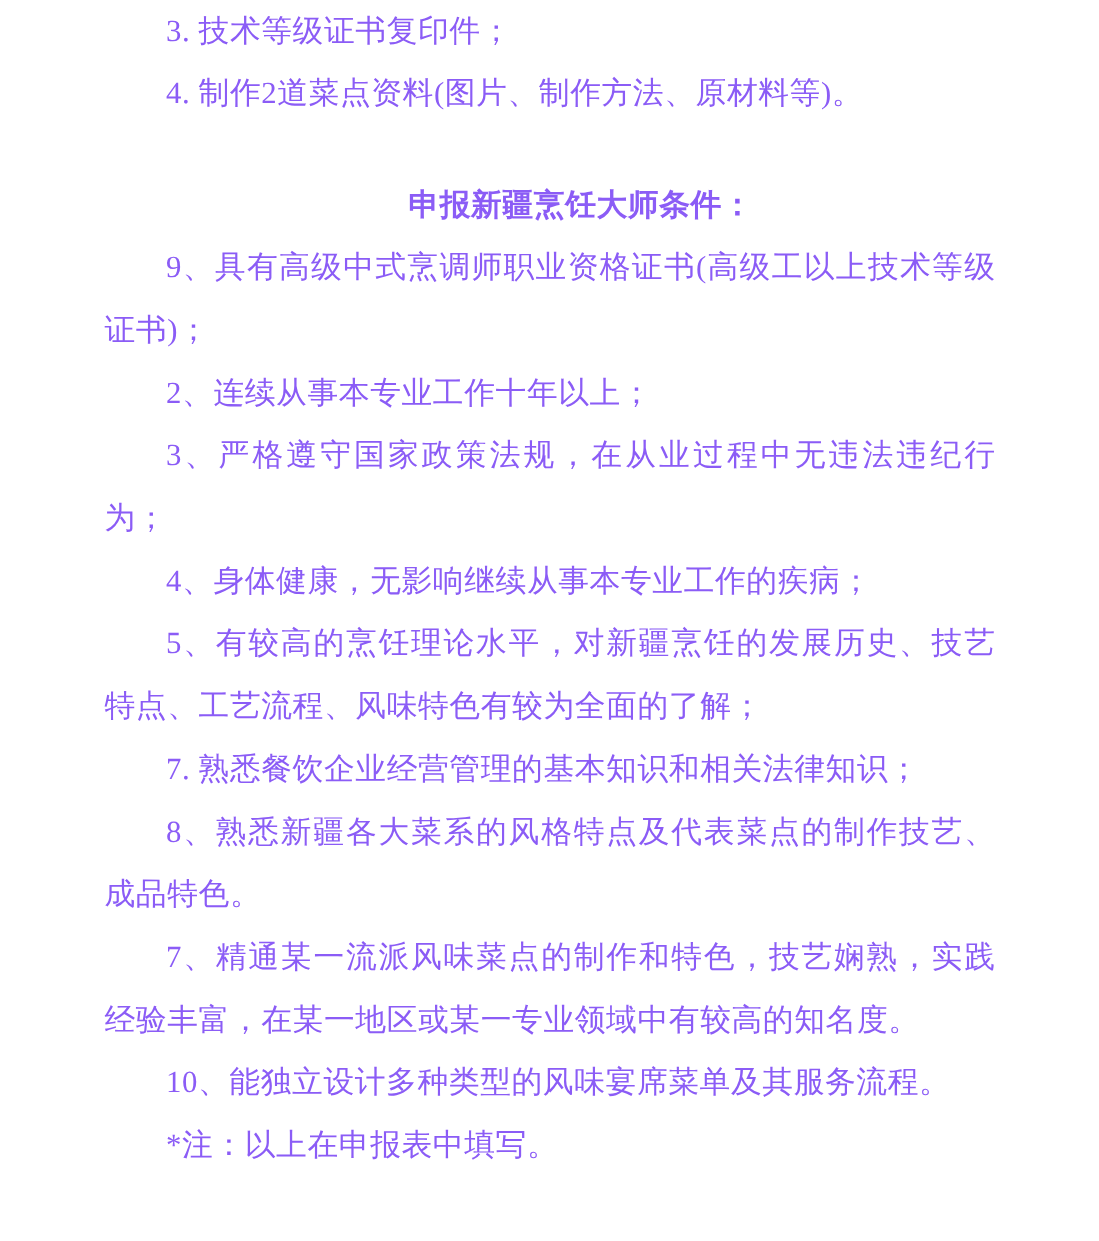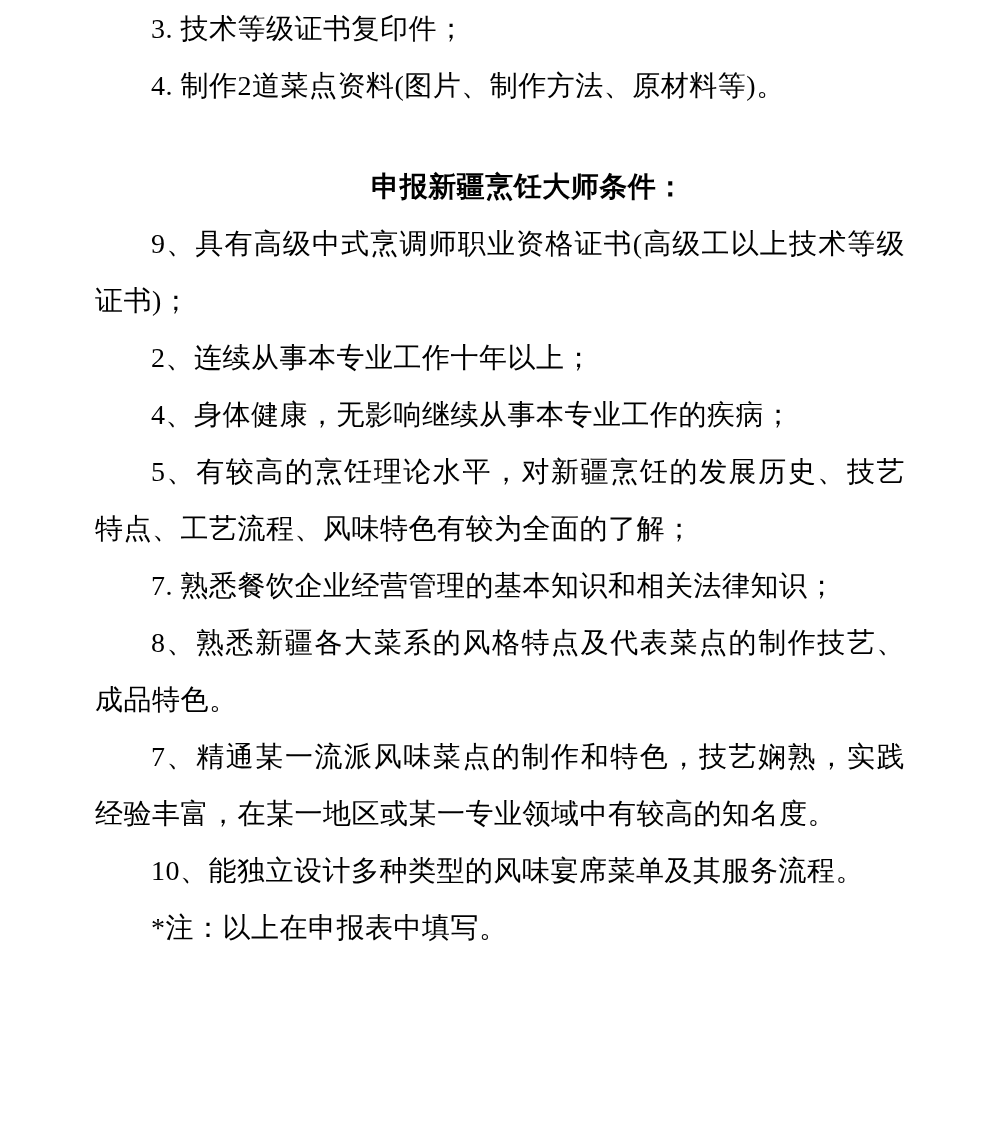--- a/index.html
+++ b/index.html
@@ -7,21 +7,21 @@
     padding: 0;
     background: #ffffff;
   }
   .page {
     position: relative;
     width: 999px;
     height: 1128px;
     background: #ffffff;
     overflow: hidden;
     font-family: "Liberation Serif", "DejaVu Serif", serif;
-    color: #000000;
+    color: #8b5cf6;
   }
   .content {
     padding: 0 94px 0 95px; 
   }
   .doc-line {
     margin: 0;
     font-size: 28px;
     line-height: 57px;
     text-align: justify;
     text-indent: 56px; 
@@ -45,20 +45,21 @@
 
     <p class="doc-line">3. 技术等级证书复印件；</p>
     <p class="doc-line">4. 制作2道菜点资料(图片、制作方法、原材料等)。</p>
 
     <div class="blank-line"></div>
 
     <p class="doc-line heading">申报新疆烹饪大师条件：</p>
 
     <p class="doc-line">9、具有高级中式烹调师职业资格证书(高级工以上技术等级证书)；</p>
     <p class="doc-line">2、连续从事本专业工作十年以上；</p>
+    <p class="doc-line">3、严格遵守国家政策法规，在从业过程中无违法违纪行为；</p>
     <p class="doc-line">4、身体健康，无影响继续从事本专业工作的疾病；</p>
     <p class="doc-line">5、有较高的烹饪理论水平，对新疆烹饪的发展历史、技艺特点、工艺流程、风味特色有较为全面的了解；</p>
     <p class="doc-line">7. 熟悉餐饮企业经营管理的基本知识和相关法律知识；</p>
     <p class="doc-line">8、熟悉新疆各大菜系的风格特点及代表菜点的制作技艺、成品特色。</p>
     <p class="doc-line">7、精通某一流派风味菜点的制作和特色，技艺娴熟，实践经验丰富，在某一地区或某一专业领域中有较高的知名度。</p>
     <p class="doc-line">10、能独立设计多种类型的风味宴席菜单及其服务流程。</p>
 
     <p class="doc-line">*注：以上在申报表中填写。</p>
 
   </div>

